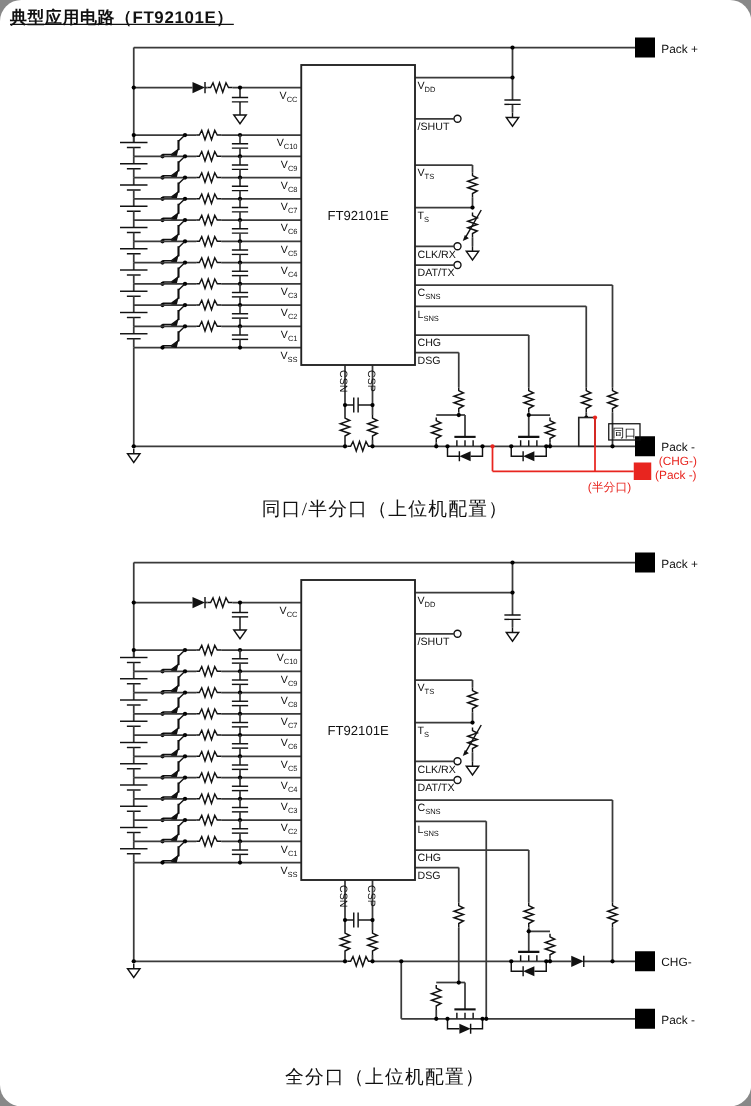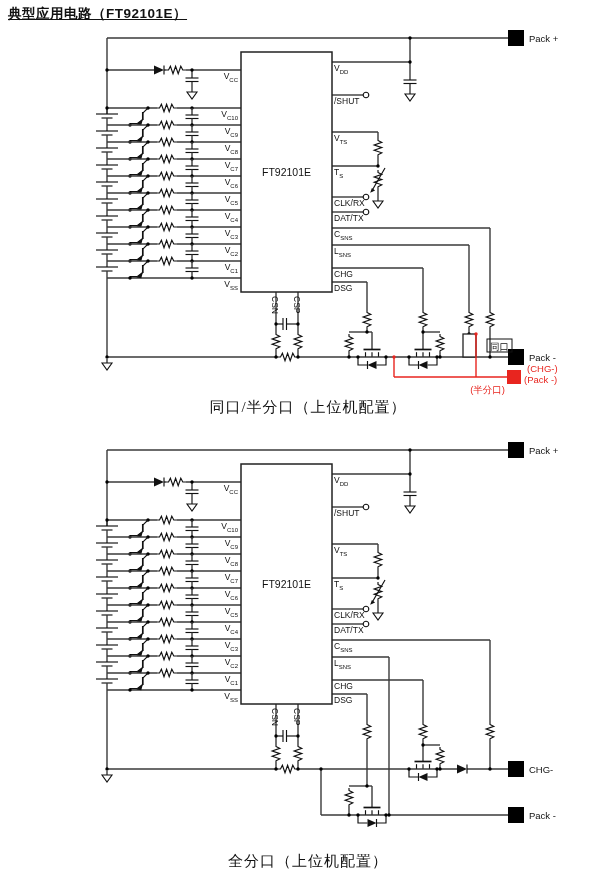--- a/index.html
+++ b/index.html
@@ -1,17 +1,17 @@
 <!DOCTYPE html>
 <html><head>
 <meta charset="utf-8">
 <style>
   html,body{margin:0;padding:0;background:#888;}
   #page{position:relative;width:601px;height:885px;background:#ffffff;overflow:hidden;
-        font-family:"Liberation Sans",sans-serif;}
+        font-family:"Liberation Sans",sans-serif;border-radius:17px;}
   #title{position:absolute;left:8px;top:5px;font-size:13.5px;font-weight:bold;color:#111;
          text-decoration:underline;letter-spacing:0.5px;}
   svg{position:absolute;left:0;top:0;}
   .w{stroke:#3a3a3a;stroke-width:1.4;fill:none;}
   .c{stroke:#111;stroke-width:1.15;fill:none;}
   .cb{stroke:#111;stroke-width:1.7;fill:none;}
   .cf{fill:#111;stroke:none;}
   .hl{stroke:#e8251f;stroke-width:1.4;fill:none;}
   .sq{fill:#000;stroke:none;}
   .sqr{fill:#e8251f;stroke:none;}

